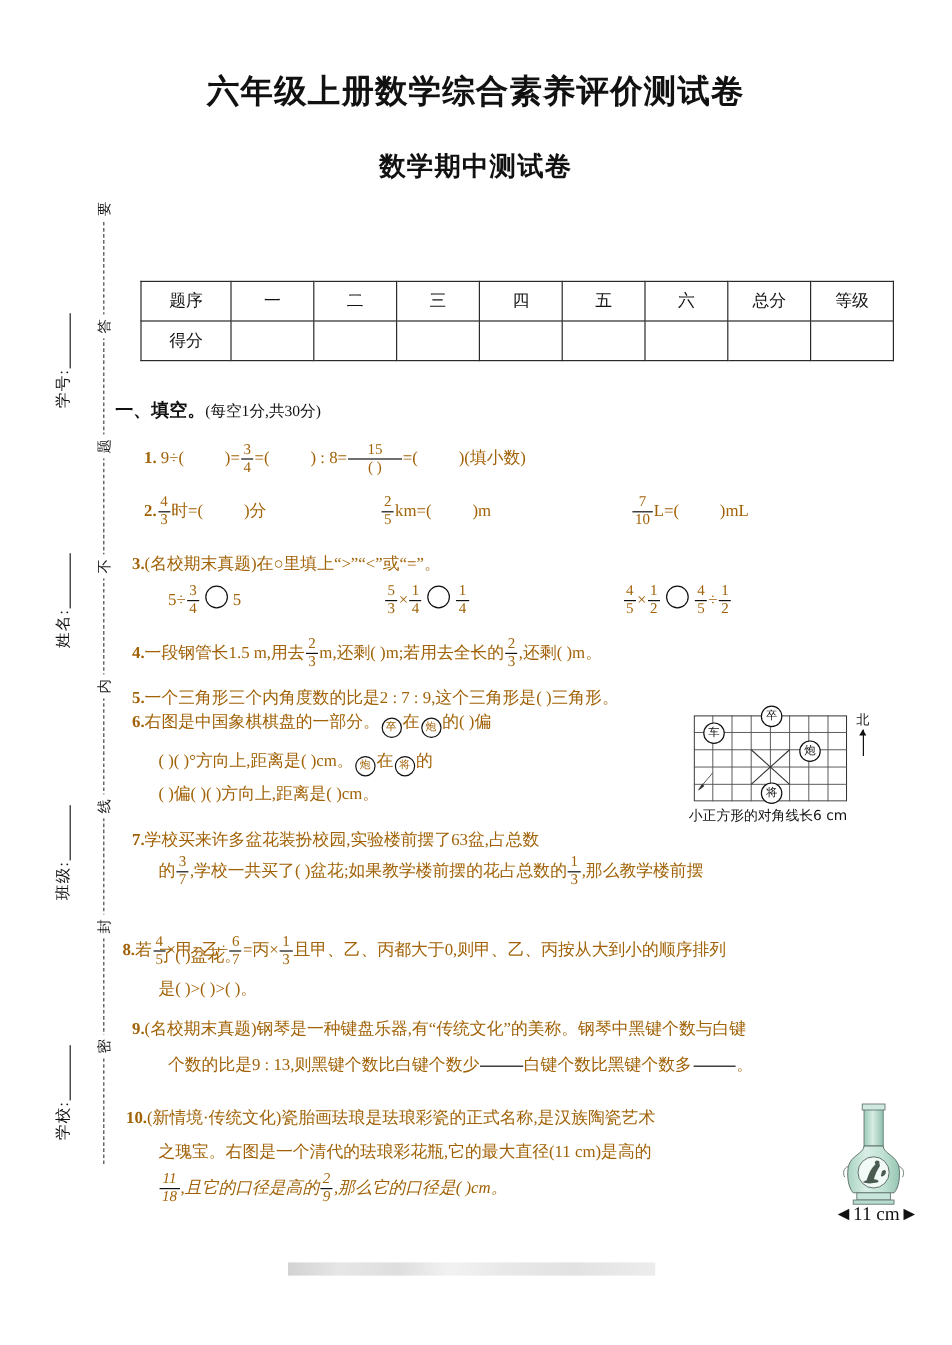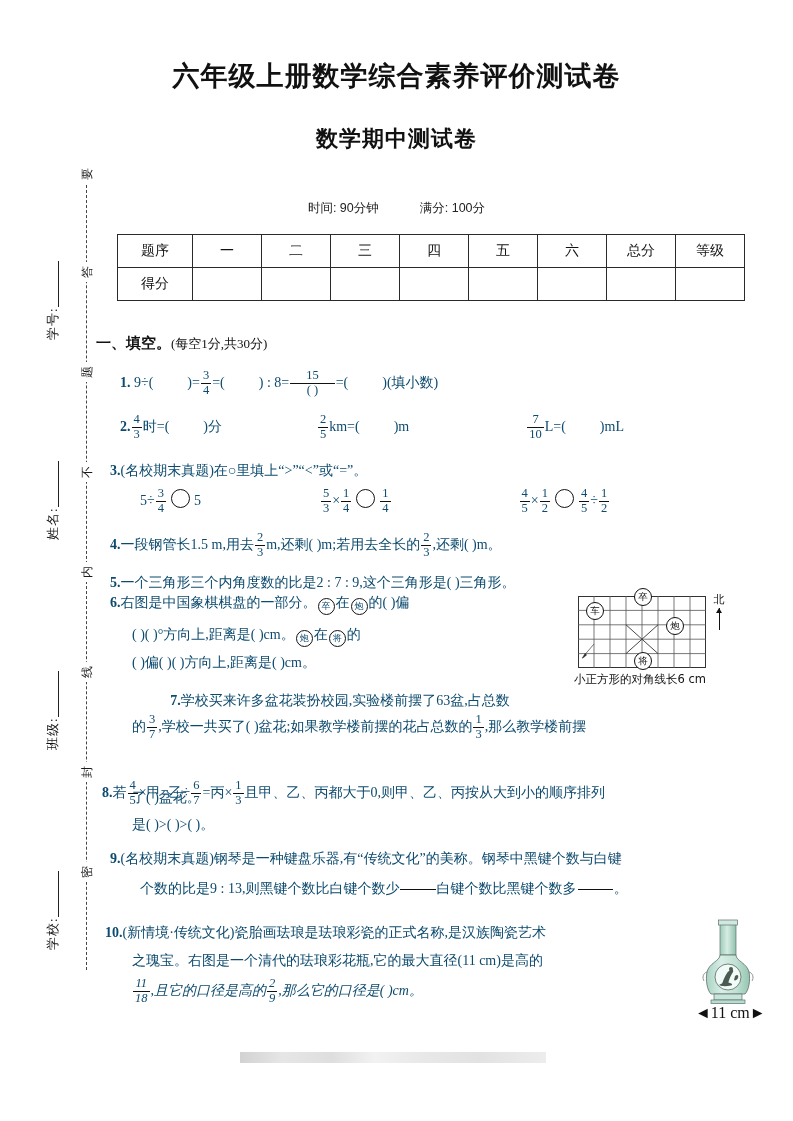--- a/index.html
+++ b/index.html
@@ -44,21 +44,21 @@
      border-collapse:collapse;table-layout:fixed;border-radius:22px;}
   .score-table td{border:1px solid #2a2a2a;height:30px;text-align:center;
      font-size:14px;font-family:"Liberation Serif",serif;}
   .score-table td.h{width:72px;}
 
   
   .sec{position:absolute;font-size:14.5px;line-height:1;}
   .sec-title{left:96px;top:336px;font-size:15px;font-weight:bold;}
   .sec-title em{font-style:normal;font-weight:normal;font-size:13px;}
 
-  .q{position:absolute;font-size:14px;line-height:30px;color:#0c4a6e;}
+  .q{position:absolute;font-size:14px;line-height:30px;color:#a16207;}
   .qn{font-weight:bold;font-family:"Liberation Serif",serif;}
 
   
   .fr{display:inline-block;vertical-align:-0.52em;text-align:center;
       font-size:12.5px;line-height:1.08;margin:0 1px;}
   .fr .n{display:block;padding:0 2px;}
   .fr .d{display:block;border-top:1px solid #111;padding:0 2px;}
   .fr.wide .n,.fr.wide .d{padding:0 16px;}
   .sp{display:inline-block;width:34px;}
 
@@ -117,25 +117,20 @@
 
     <div class="seal-label" style="top:190px"><span>学号:</span><i></i></div>
     <div class="seal-label" style="top:390px"><span>姓名:</span><i></i></div>
     <div class="seal-label" style="top:600px"><span>班级:</span><i></i></div>
     <div class="seal-label" style="top:800px"><span>学校:</span><i></i></div>
   </div>
 
   <div class="title1">六年级上册数学综合素养评价测试卷</div>
   <div class="title2">数学期中测试卷</div>
 
-  <div class="meta">
-    <span>时间: 90分钟</span>
-    <span class="gap"></span>
-    <span>满分: 100分</span>
-  </div>
 
   <table class="score-table">
     <tbody>
         <tr>
       <td class="h">题序</td>
       <td>一</td>
       <td>二</td>
       <td>三</td>
       <td>四</td>
       <td>五</td>
@@ -241,21 +236,21 @@
       <div class="bpiece" style="left:88px;top:21px;">炮</div>
       <div class="bpiece" style="left:56px;top:56px;">将</div>
     </div>
     <div class="north">
       <span>北</span>
       <span class="arw"></span>
     </div>
     <div class="board-cap">小正方形的对角线长6 cm</div>
   </div>
 
-  <div class="q" style="left:110px;top:686px;width:460px;text-align:center;">
+  <div class="q" style="left:110px;top:686px;width:460px;">
     <span class="qn">7.</span><span>学校买来许多盆花装扮校园,实验楼前摆了63盆,占总数</span>
   </div>
   <div class="q" style="left:132px;top:712px;width:620px;">
     <span>的</span><span class="fr"><span class="n">3</span><span class="d">7</span></span><span>,学校一共买了(        )盆花;如果教学楼前摆的花占总数的</span><span class="fr"><span class="n">1</span><span class="d">3</span></span><span>,那么教学楼前摆</span>
   </div>
   <div class="q" style="left:132px;top:742px;margin-top:41px;">
     <span>了(        )盆花。</span>
   </div>
 
   <div class="q" style="left:102px;top:778px;width:640px;">

